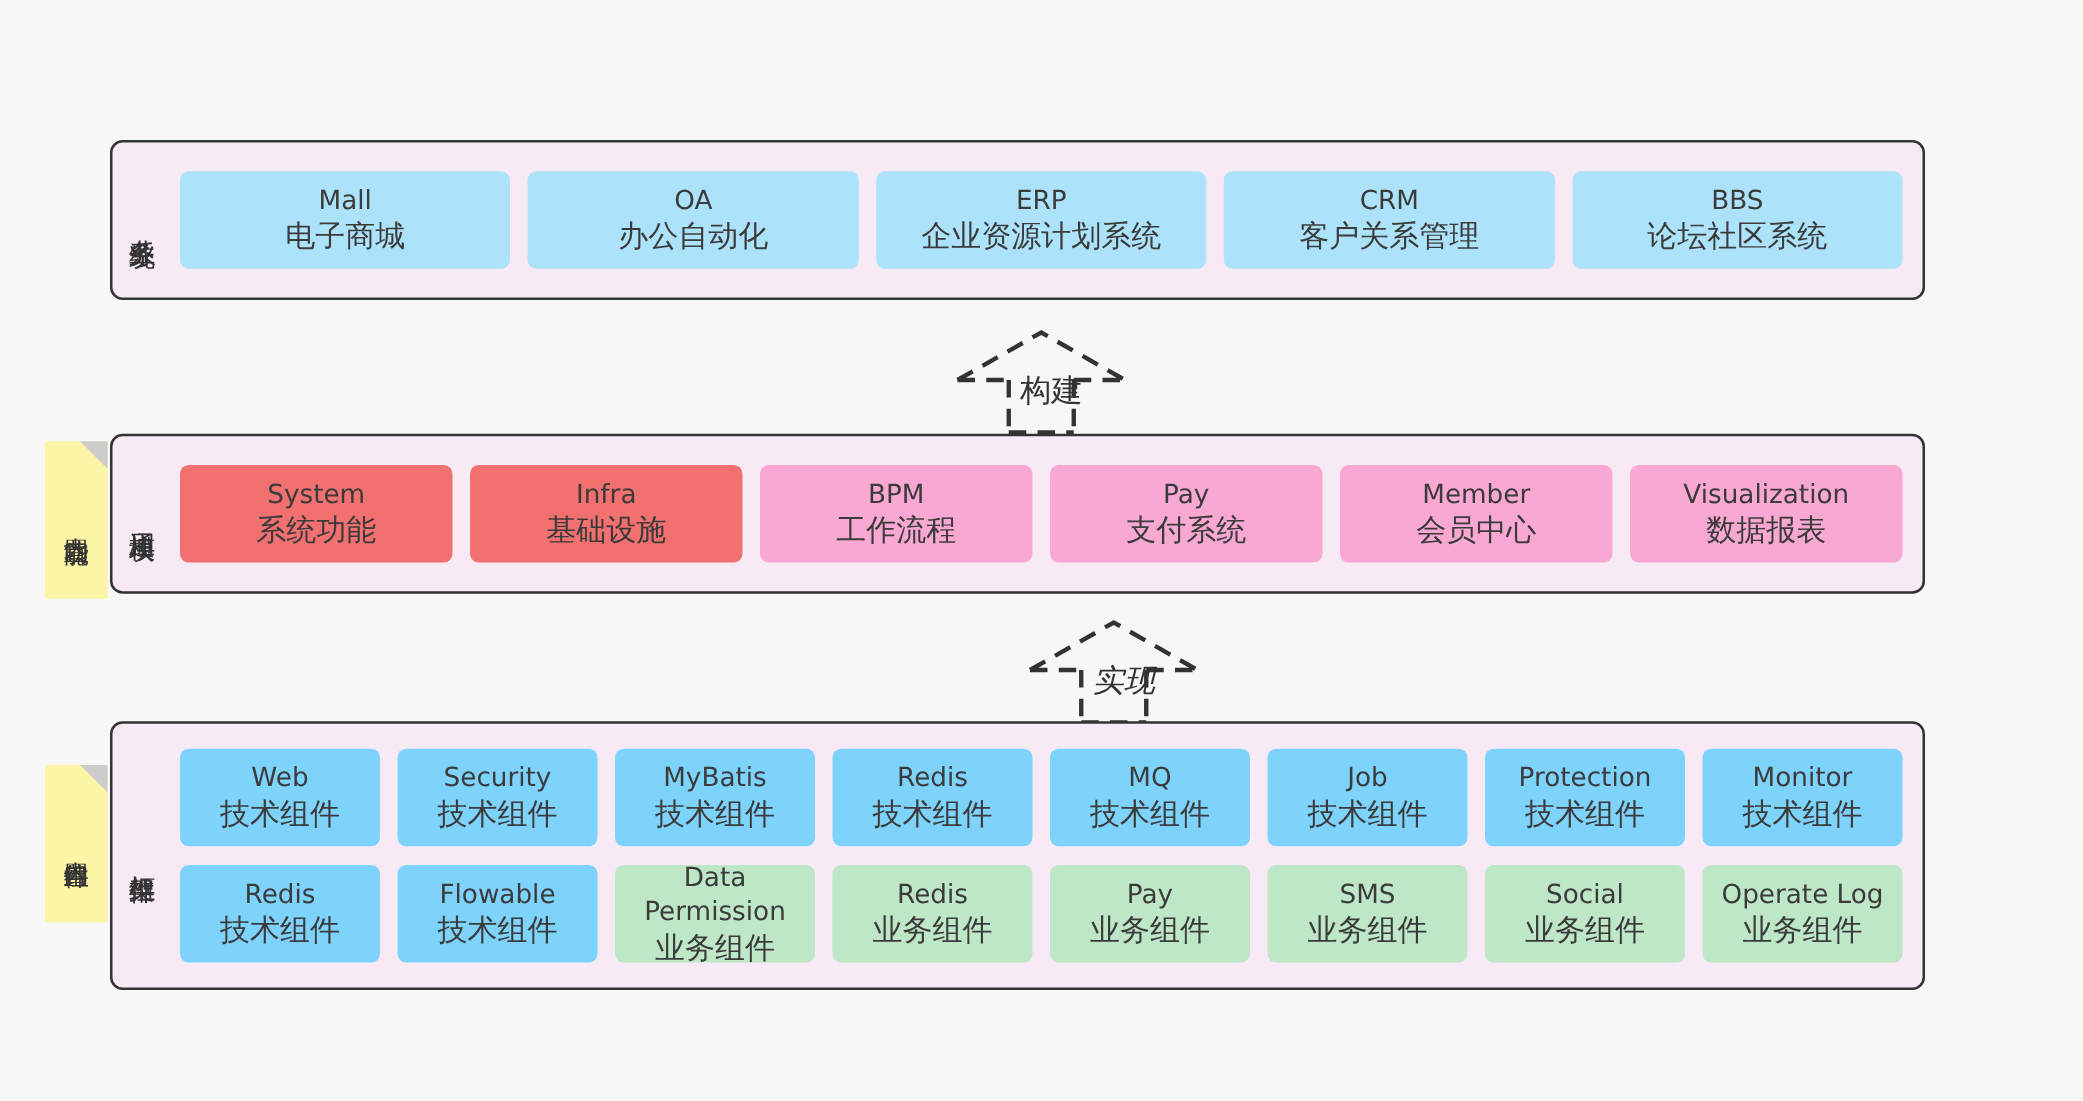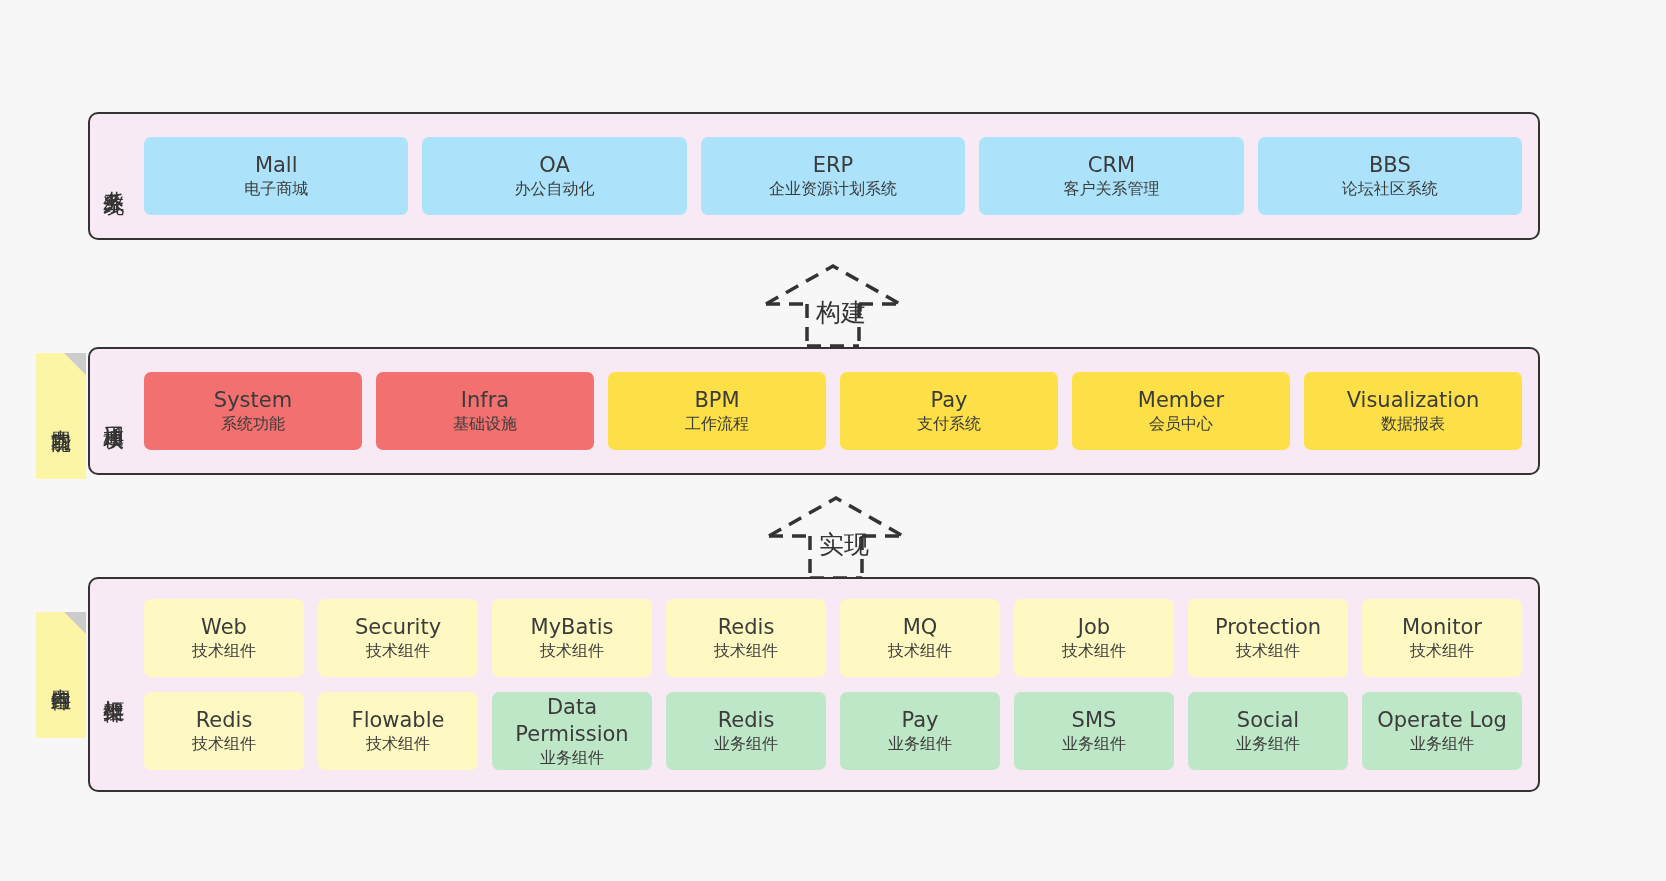--- a/index.html
+++ b/index.html
@@ -75,27 +75,27 @@
     text-align: center;
     padding: 6px 4px;
     line-height: 1.28;
     user-select: none;
   }
   .card .en {
     font-size: 21px;
     color: #3b3b3b;
   }
   .card .cn {
-    font-size: 16px;
+    font-size: 24px;
     color: #3b3b3b;
   }
   .card.blue   { background: #ace3fb; }
   .card.red    { background: #f2706f; }
-  .card.pink   { background: #fde047; }
-  .card.green  { background: #fef9c3; }
+  .card.pink   { background: #f9a8d4; }
+  .card.green  { background: #7dd3fc; }
   .card.lgreen { background: #bde7c6; }
 
   
   #layer-business {
     left: 88px;  top: 112px;  width: 1452px; height: 128px;
   }
   #layer-business .row { height: 78px; }
 
   #layer-common {
     left: 88px;  top: 347px;  width: 1452px; height: 128px;
@@ -142,21 +142,21 @@
   .arrow-label {
     position: absolute;
     font-size: 25px;
     color: #333333;
     background: transparent;
     white-space: nowrap;
     user-select: none;
   }
   #arrow-build   { left: 758px; top: 258px; }
   #arrow-build .arrow-label   { left: 58px; top: 38px; }
-  #arrow-impl    { left: 761px; top: 490px; }
+  #arrow-impl    { left: 816px; top: 490px; font-style: italic; }
   #arrow-impl  .arrow-label   { left: 58px; top: 38px; }
 </style>
 </head>
 <body>
 
 <div id="canvas">
 
   <div class="layer" id="layer-business">
     <div class="layer-title">业务系统</div>
     <div class="layer-body">

